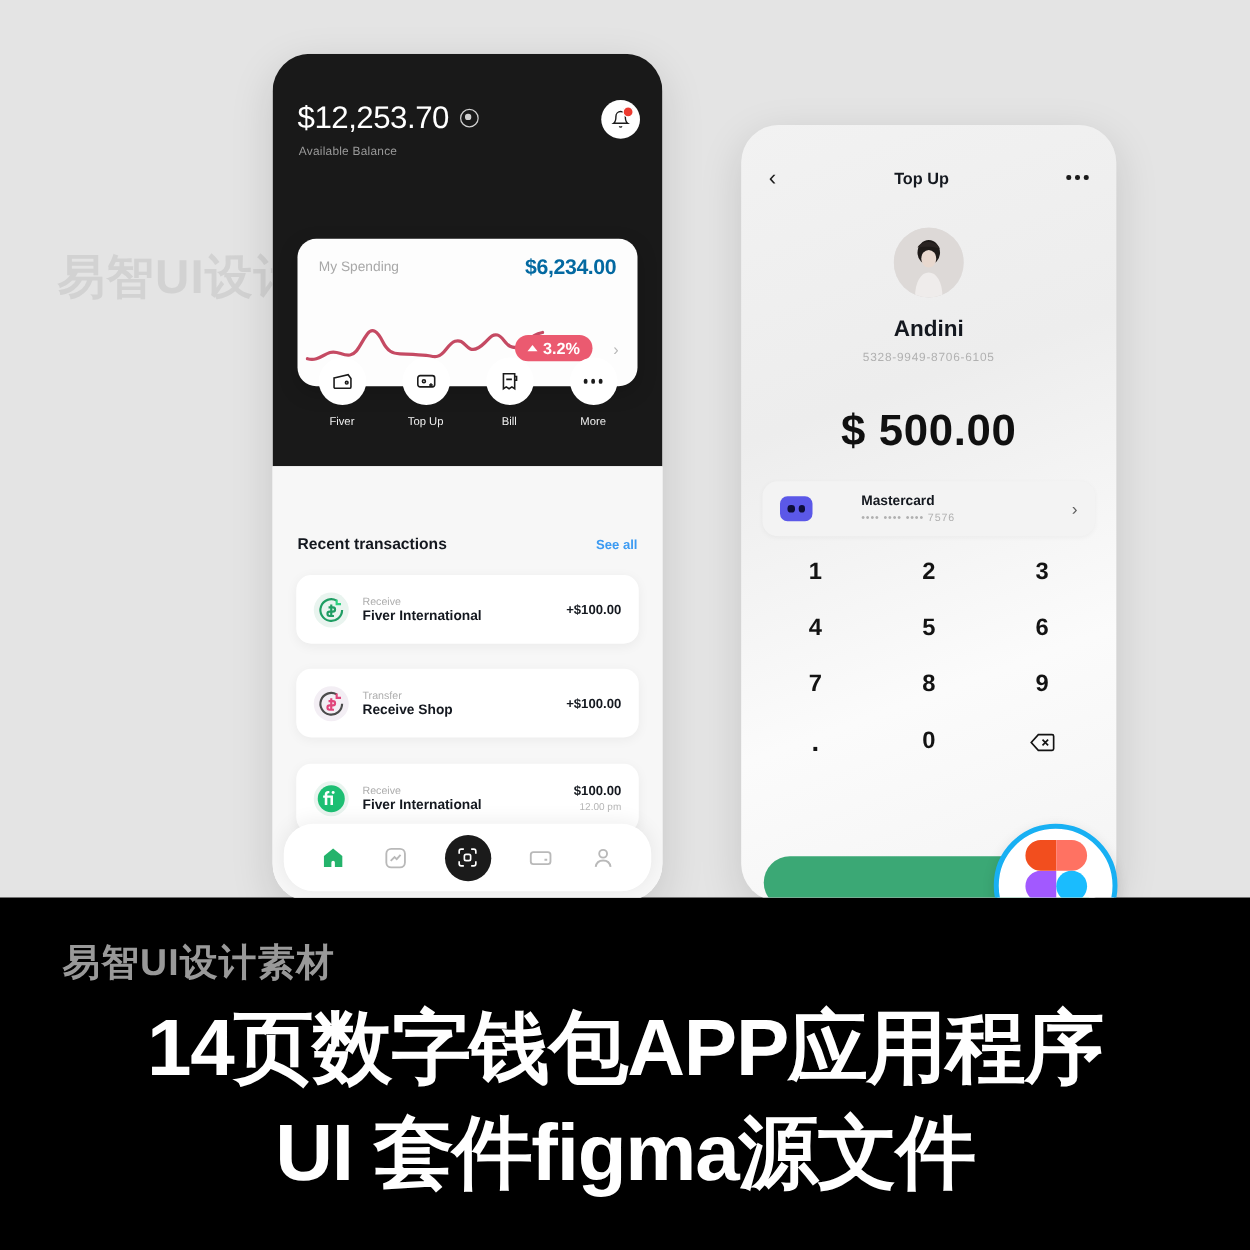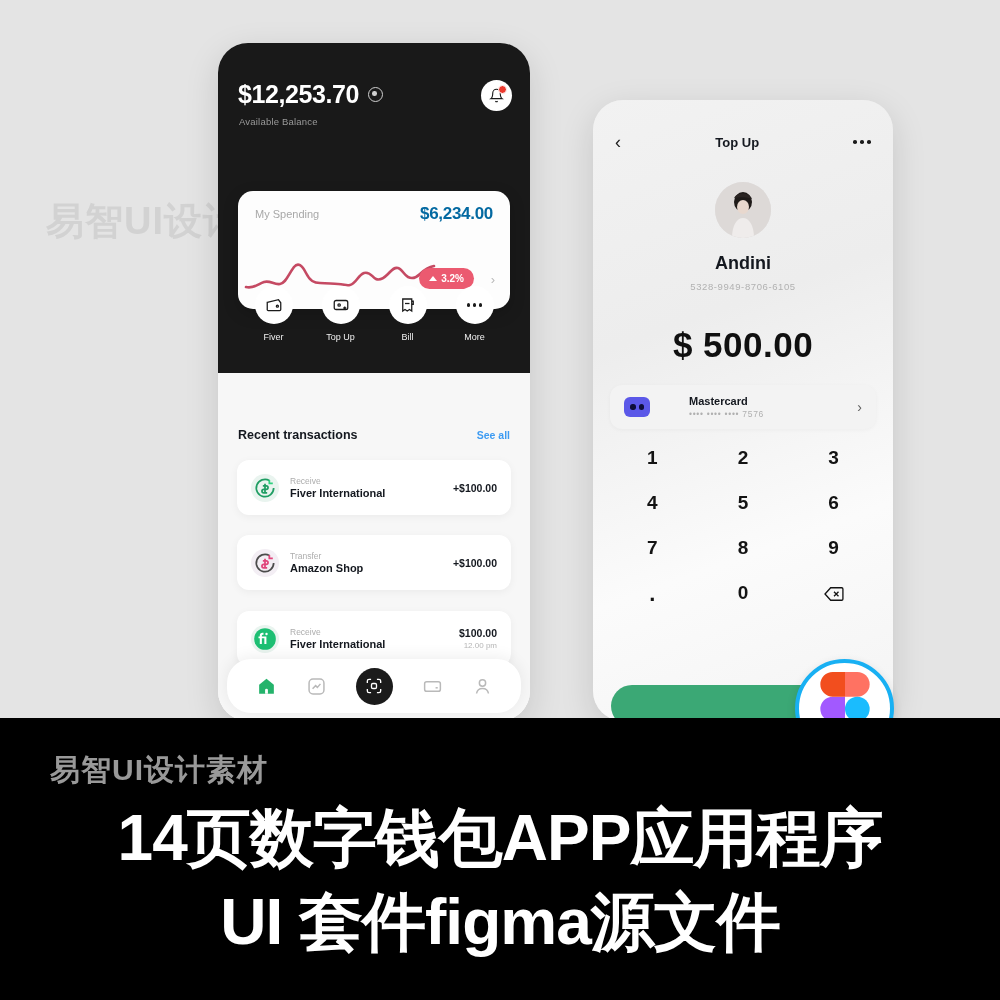--- a/index.html
+++ b/index.html
@@ -20,21 +20,21 @@
   .phone1{
     position:absolute;left:218px;top:43px;width:312px;height:678px;
     background:#ffffff;border-radius:30px;overflow:hidden;
     box-shadow:0 10px 34px rgba(0,0,0,.13);
     z-index:10;
   }
   .p1-dark{
     position:absolute;left:0;top:0;width:100%;height:330px;background:#191919;
   }
   .p1-balance{position:absolute;left:20px;top:37px;display:flex;align-items:center;gap:9px;}
-  .p1-balance .amt{color:#fff;font-size:25px;font-weight:700;letter-spacing:-.4px;}
+  .p1-balance .amt{color:#fff;font-size:25px;font-weight:400;letter-spacing:-.4px;}
   .eye-ic{width:13px;height:13px;border:1.6px solid #cfcfcf;border-radius:50%;position:relative;}
   .eye-ic::after{content:"";position:absolute;left:3.1px;top:3.1px;width:4.6px;height:4.6px;border-radius:50%;background:#cfcfcf;}
   .p1-sub{position:absolute;left:21px;top:73px;color:#9a9a9a;font-size:9.5px;letter-spacing:.2px;}
   .bell-btn{
     position:absolute;right:18px;top:37px;width:31px;height:31px;border-radius:50%;
     background:#fff;display:flex;align-items:center;justify-content:center;
   }
   .bell-btn svg{width:15px;height:15px;}
   .bell-dot{position:absolute;right:5px;top:5px;width:7px;height:7px;border-radius:50%;background:#ec3a2f;border:1.2px solid #fff;}
 
@@ -45,21 +45,21 @@
     margin-top:39px;
   }
   .spend-top{display:flex;justify-content:space-between;align-items:center;padding:13px 17px 0 17px;}
   .spend-label{color:#a8a8a8;font-size:11px;}
   .spend-amt{color:#0369a1;font-size:17px;font-weight:700;letter-spacing:-.3px;}
   .spark-wrap{position:absolute;left:0;bottom:6px;width:100%;height:66px;}
   .spark-wrap svg{width:100%;height:100%;}
   .pct-pill{
     position:absolute;right:36px;bottom:20px;background:#eb5a70;border-radius:11px;
     height:21px;padding:0 10px;display:flex;align-items:center;gap:4px;
-    color:#fff;font-size:10px;font-weight:700;
+    color:#fff;font-size:13px;font-weight:700;
   }
   .pct-tri{width:0;height:0;border-left:4px solid transparent;border-right:4px solid transparent;border-bottom:5px solid #fff;}
   .pct-chev{position:absolute;right:15px;bottom:23px;color:#b9b9b9;font-size:13px;line-height:1;}
 
   .actions{position:absolute;left:0;top:243px;width:100%;display:flex;justify-content:space-around;padding:0 22px;box-sizing:border-box;}
   .action{display:flex;flex-direction:column;align-items:center;gap:8px;}
   .action-circle{width:38px;height:38px;border-radius:50%;background:#fff;display:flex;align-items:center;justify-content:center;}
   .action-circle svg{width:18px;height:18px;}
   .action-label{color:#f0f0f0;font-size:9px;}
   .dots3{display:flex;gap:2.6px;}
@@ -262,21 +262,21 @@
       <div class="tx" style="top:162px;">
         <span class="tx-ic" style="background:#f3eef4;">
           <svg viewBox="0 0 24 24" fill="none" stroke="#4b4b4b" stroke-width="1.6">
             <path d="M20 12a8 8 0 1 1-4-6.9"></path>
             <path d="M12 8v8M10 10h3.2a1.6 1.6 0 0 1 0 3.2h-2.4a1.6 1.6 0 0 0 0 3.2H14" stroke="#e0457b"></path>
             <path d="M16 4.5v3.2h3.2" stroke="#e0457b"></path>
           </svg>
         </span>
         <span class="tx-mid">
           <span class="tx-type">Transfer</span>
-          <span class="tx-name">Amazon Shop</span>
+          <span class="tx-name">Receive Shop</span>
         </span>
         <span class="tx-right">
           <span class="tx-amt">+$100.00</span>
         </span>
       </div>
 
       <div class="tx" style="top:238px;">
         <span class="tx-ic" style="background:#e9f4ef;">
           <svg viewBox="0 0 24 24">
             <circle cx="12" cy="12" r="10" fill="#1dbf73"></circle>

